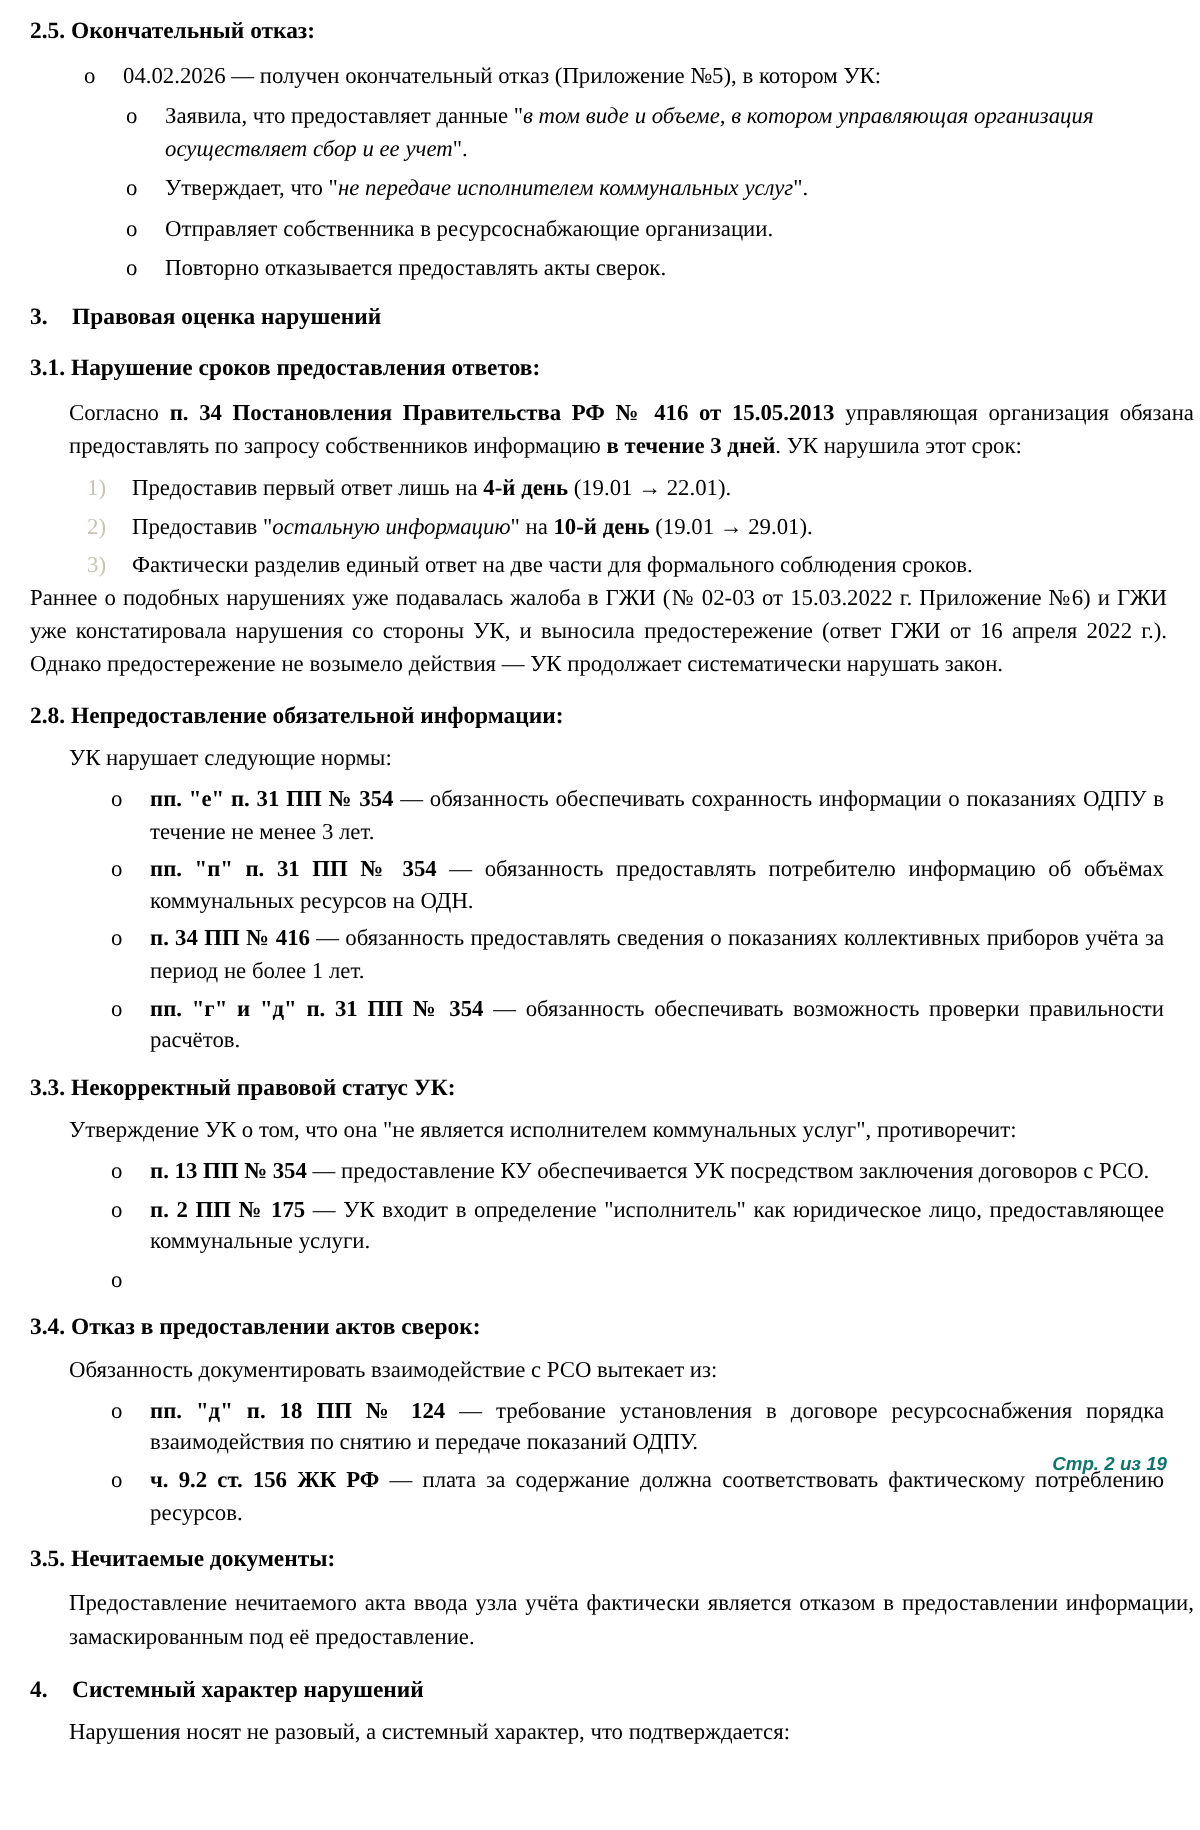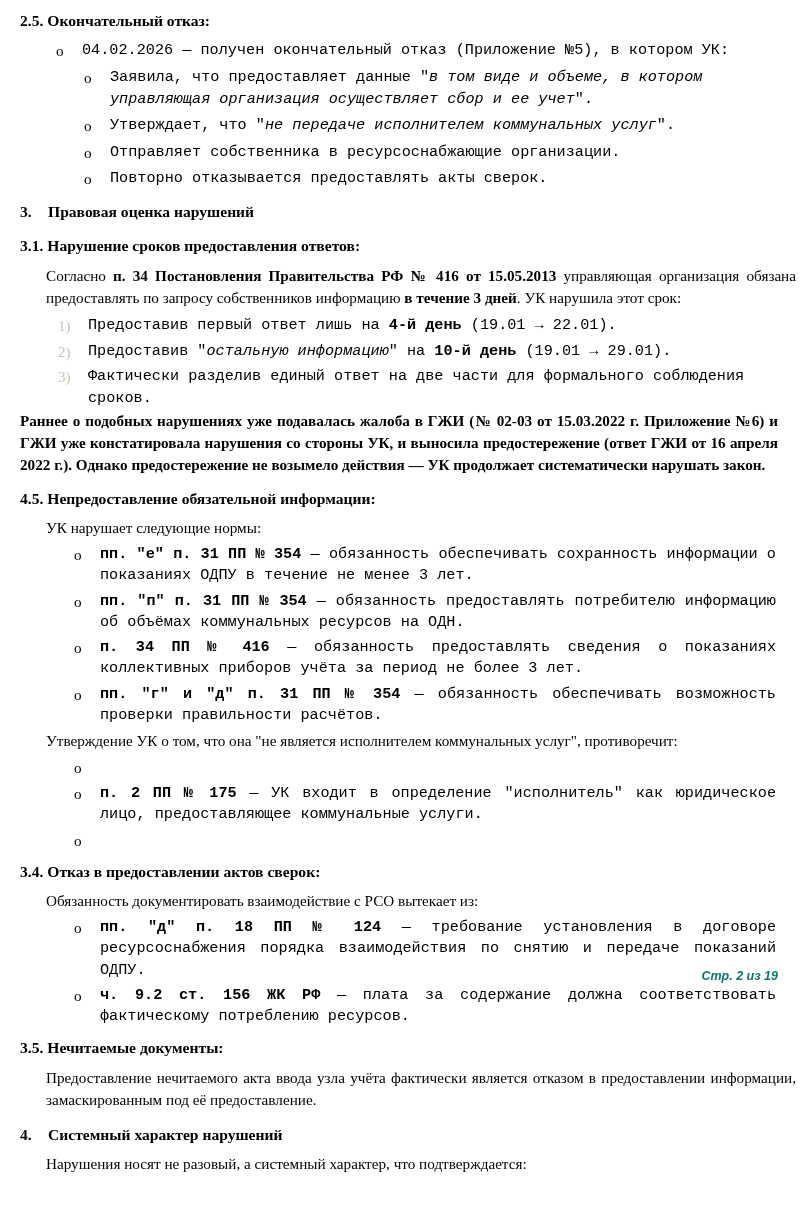--- a/index.html
+++ b/index.html
@@ -54,21 +54,20 @@
   p.body-par.tight {
     padding: 4px 4px 2px 46px;
     text-align: left;
     line-height: 1.40;
   }
   p.flow-par {
     margin: 0;
     padding: 0px 22px 2px 20px;
     text-align: justify;
     line-height: 1.46;
-    font-weight: bold;
   }
   
   ul.lvl1, ul.lvl2, ol.lvl-num, ul.lvl-b {
     list-style: none;
     margin: 0;
     padding: 0;
   }
   li.item {
     position: relative;
     padding-left: 0;
@@ -77,21 +76,20 @@
     align-items: flex-start;
     line-height: 1.42;
   }
   li.item > .marker {
     flex: 0 0 auto;
     text-align: left;
     user-select: none;
   }
   li.item > .txt {
     flex: 1 1 auto;
-    font-family: Liberation Mono, monospace;
   }
   
   .lvl1 > li.item {
     padding-left: 56px;
     padding-top: 6px;
     padding-right: 24px;
   }
   .lvl1 > li.item > .marker { width: 26px; }
   
   .lvl2 > li.item {
@@ -184,47 +182,49 @@
       <span class="txt"><span>Предоставив "</span><span class="it">остальную информацию</span><span>" на </span><span class="bd">10-й день</span><span> (19.01 → 29.01).</span></span>
     </li>
     <li class="item">
       <span class="marker">3)</span>
       <span class="txt">Фактически разделив единый ответ на две части для формального соблюдения сроков.</span>
     </li>
   </ol>
 
   <p class="flow-par">Раннее о подобных нарушениях уже подавалась жалоба в ГЖИ (№ 02-03 от 15.03.2022 г. Приложение №6) и ГЖИ уже констатировала нарушения со стороны УК, и выносила предостережение (ответ ГЖИ от 16 апреля 2022 г.). Однако предостережение не возымело действия — УК продолжает систематически нарушать закон.</p>
 
-  <div class="h-sub">4.5. Непредоставление обязательной информации:</div>
+  <div class="h-sub">2.8. Непредоставление обязательной информации:</div>
   <p class="body-par tight">УК нарушает следующие нормы:</p>
 
   <ul class="lvl-b">
     <li class="item">
       <span class="marker">o</span>
       <span class="txt"><span class="bd">пп. "е" п. 31 ПП № 354</span><span> — обязанность обеспечивать сохранность информации о показаниях ОДПУ в течение не менее 3 лет.</span></span>
     </li>
     <li class="item">
       <span class="marker">o</span>
       <span class="txt"><span class="bd">пп. "п" п. 31 ПП № 354</span><span> — обязанность предоставлять потребителю информацию об объёмах коммунальных ресурсов на ОДН.</span></span>
     </li>
     <li class="item">
       <span class="marker">o</span>
-      <span class="txt"><span class="bd">п. 34 ПП № 416</span><span> — обязанность предоставлять сведения о показаниях коллективных приборов учёта за период не более 3 лет.</span></span>
+      <span class="txt"><span class="bd">п. 34 ПП № 416</span><span> — обязанность предоставлять сведения о показаниях коллективных приборов учёта за период не более 1 лет.</span></span>
     </li>
     <li class="item">
       <span class="marker">o</span>
       <span class="txt"><span class="bd">пп. "г" и "д" п. 31 ПП № 354</span><span> — обязанность обеспечивать возможность проверки правильности расчётов.</span></span>
     </li>
   </ul>
 
+  <div class="h-sub">3.3. Некорректный правовой статус УК:</div>
   <p class="body-par tight">Утверждение УК о том, что она "не является исполнителем коммунальных услуг", противоречит:</p>
 
   <ul class="lvl-b">
     <li class="item">
       <span class="marker">o</span>
+      <span class="txt"><span class="bd">п. 13 ПП № 354</span><span> — предоставление КУ обеспечивается УК посредством заключения договоров с РСО.</span></span>
     </li>
     <li class="item">
       <span class="marker">o</span>
       <span class="txt"><span class="bd">п. 2 ПП № 175</span><span> — УК входит в определение "исполнитель" как юридическое лицо, предоставляющее коммунальные услуги.</span></span>
     </li>
     <li class="item">
       <span class="marker">o</span>
     </li>
   </ul>
 

